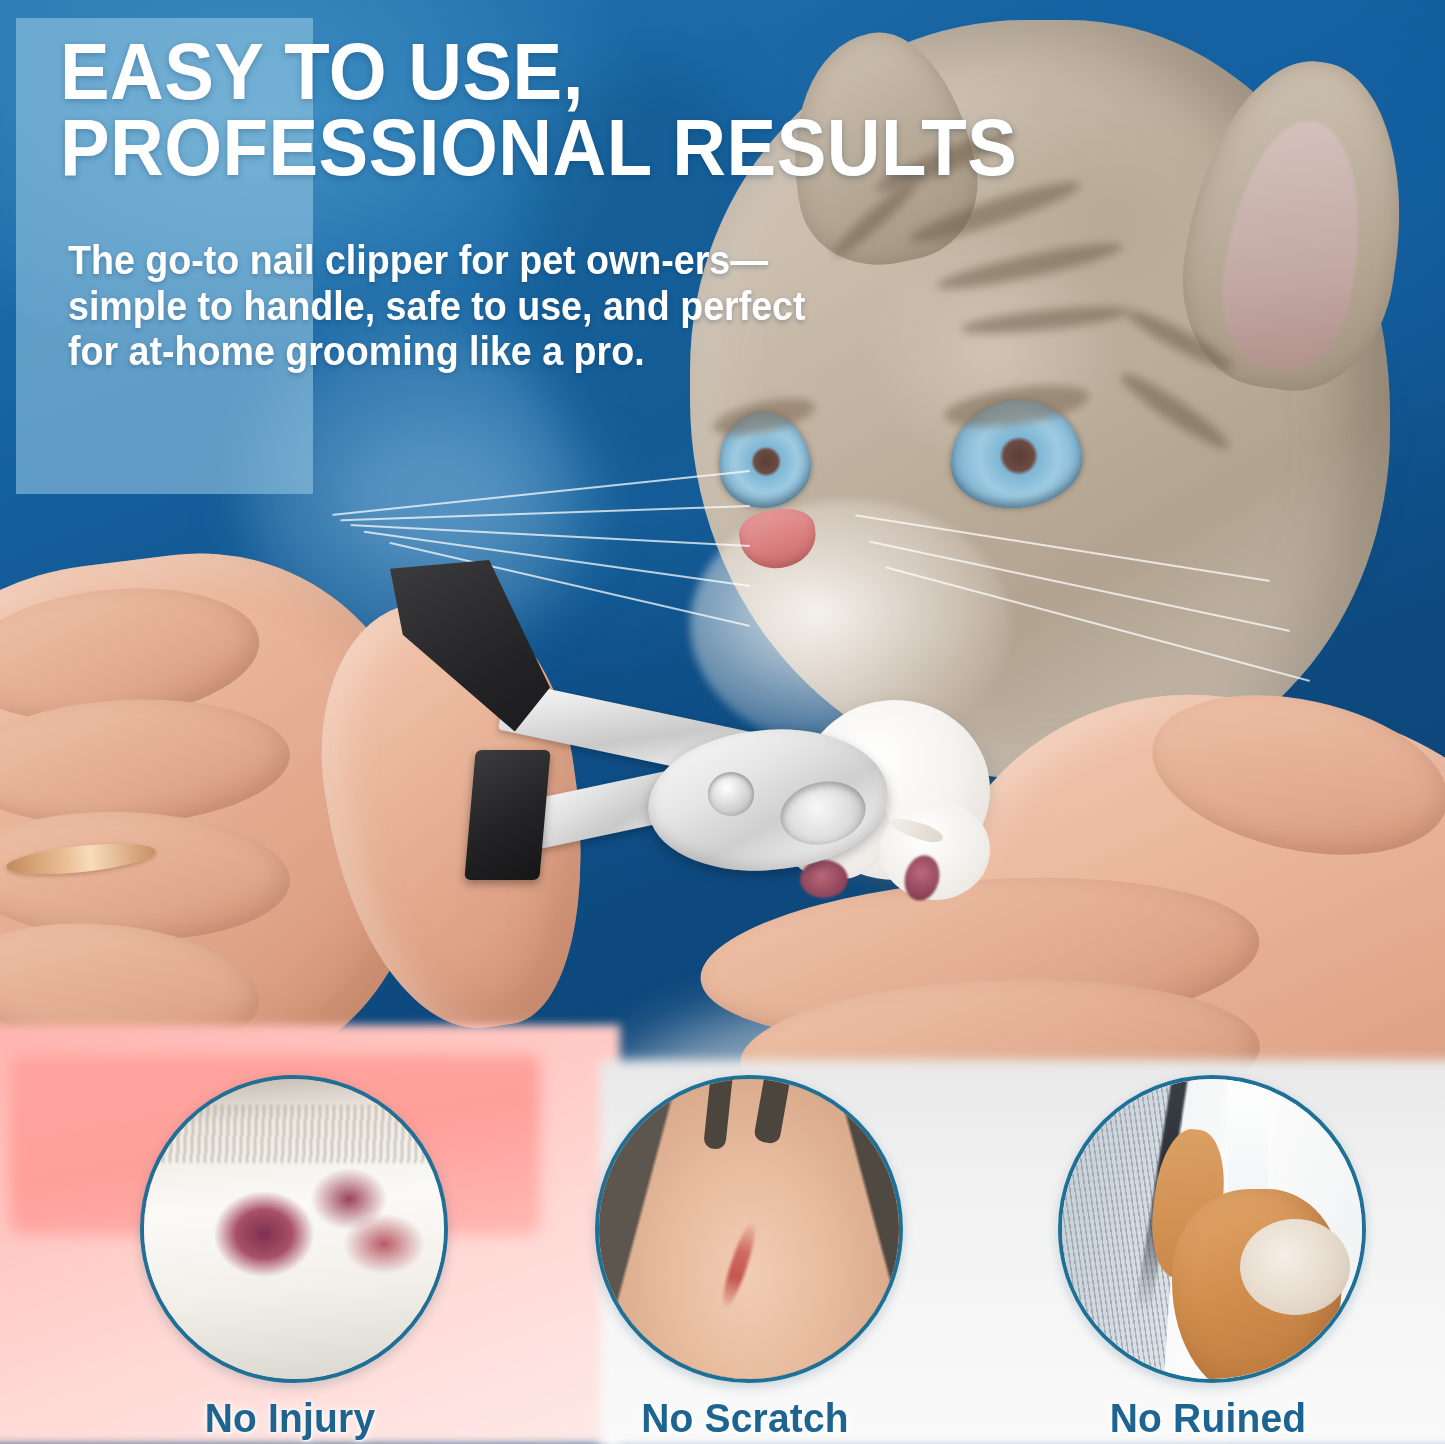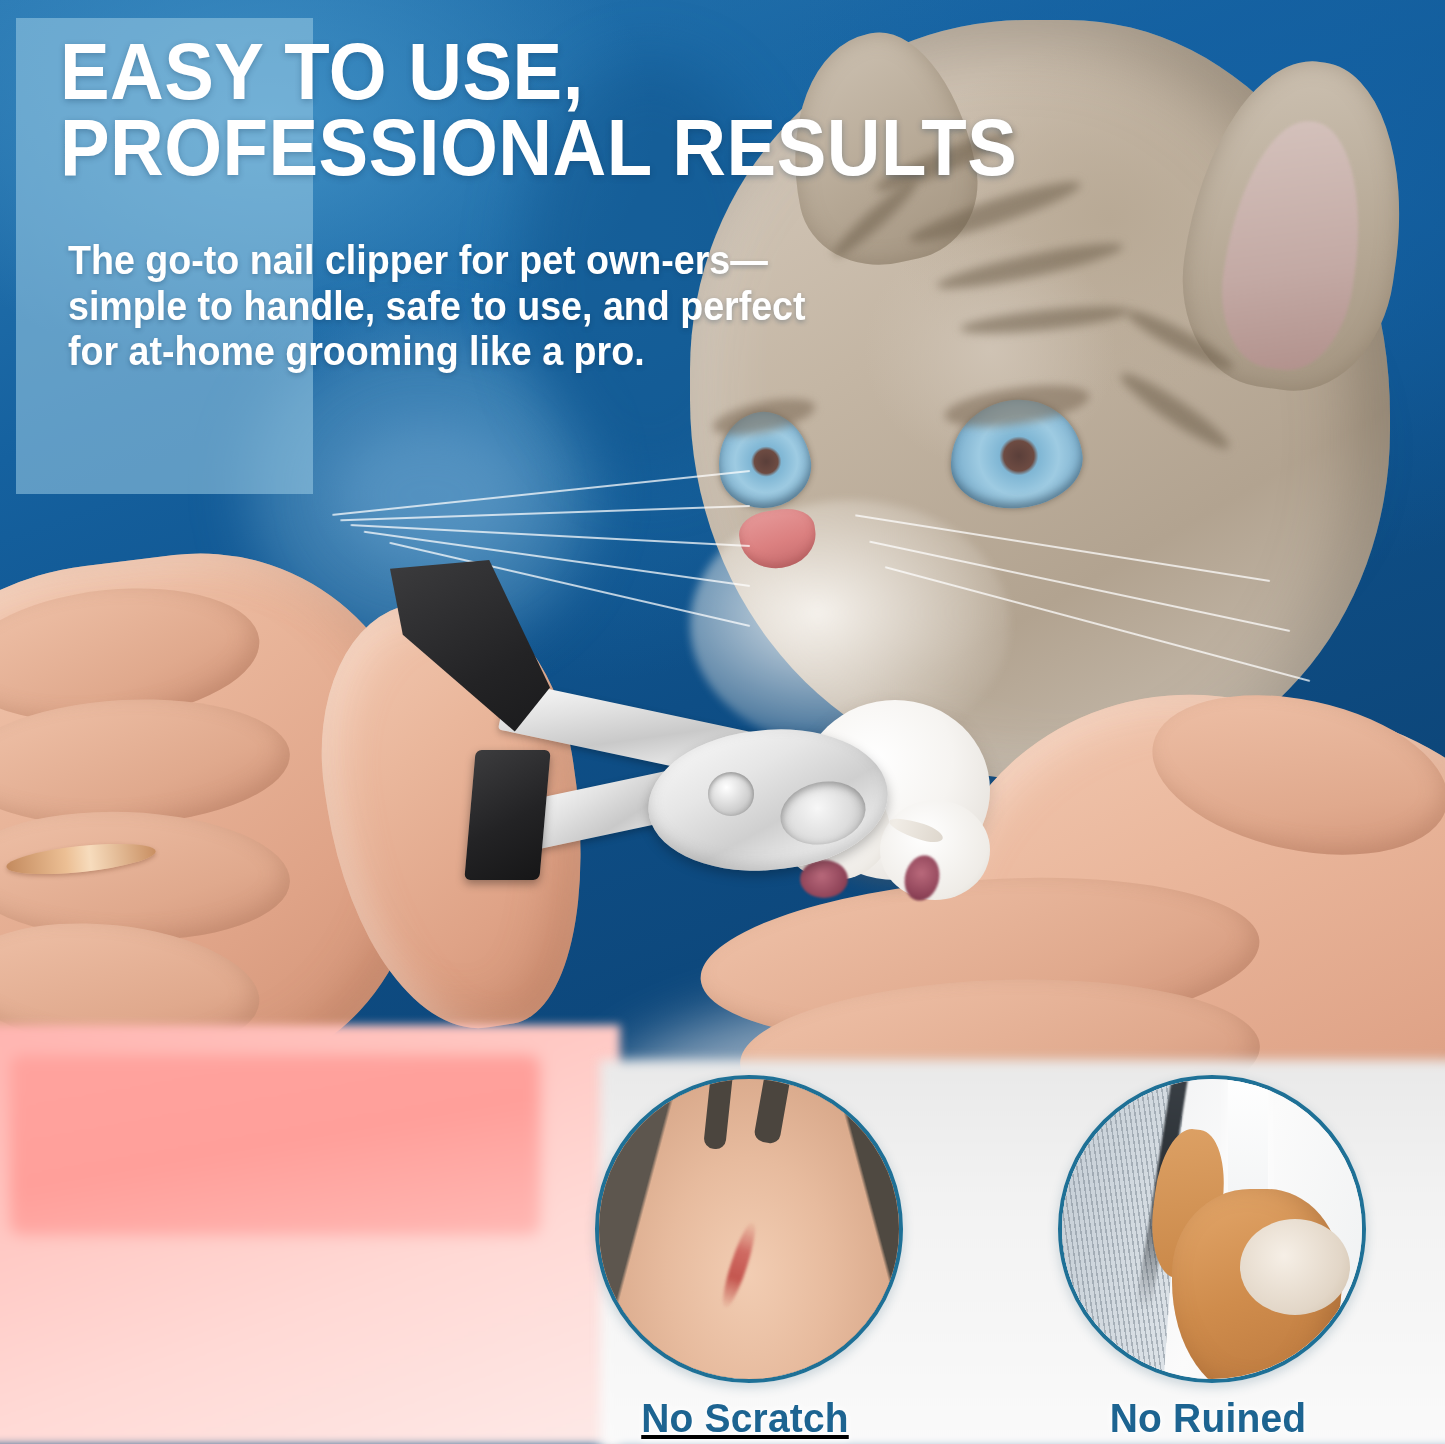--- a/index.html
+++ b/index.html
@@ -254,21 +254,21 @@
     font-size:40px;
     line-height:1.14;
     transform:scaleX(.94);
     transform-origin:left top;
     text-shadow:0 2px 6px rgba(10,45,80,.30);
   }
 
   
   .feature{position:absolute;width:333px;}
   .f-a{left:140px;top:1075px;}
-  .f-b{left:595px;top:1075px;text-decoration:underline;}
+  .f-b{left:595px;top:1075px;}
   .f-c{left:1058px;top:1075px;}
 
   .circle{
     position:relative;width:300px;height:300px;border-radius:50%;
     border:4px solid #1e7096;
     overflow:hidden;
     box-shadow:0 4px 12px rgba(30,80,110,.22);
   }
   .circle .inner{position:absolute;inset:0;}
 
@@ -437,20 +437,28 @@
 
   <div class="panel"></div>
 
   <div class="headline">
     <div>EASY TO USE,</div>
     <div>PROFESSIONAL RESULTS</div>
   </div>
 
   <div class="subtext">The go-to nail clipper for pet own-ers—simple to handle, safe to use, and perfect for at-home grooming like a pro.</div>
 
+  <div class="feature f-a">
+    <div class="circle">
+      <div class="inner injury">
+        <div class="hairs"></div>
+      </div>
+    </div>
+    <div class="caption">No Injury</div>
+  </div>
 
   <div class="feature f-b">
     <div class="circle">
       <div class="inner scratch">
         <div class="gap1"></div>
         <div class="gap2"></div>
         <div class="mark"></div>
       </div>
     </div>
     <div class="caption">No Scratch</div>

